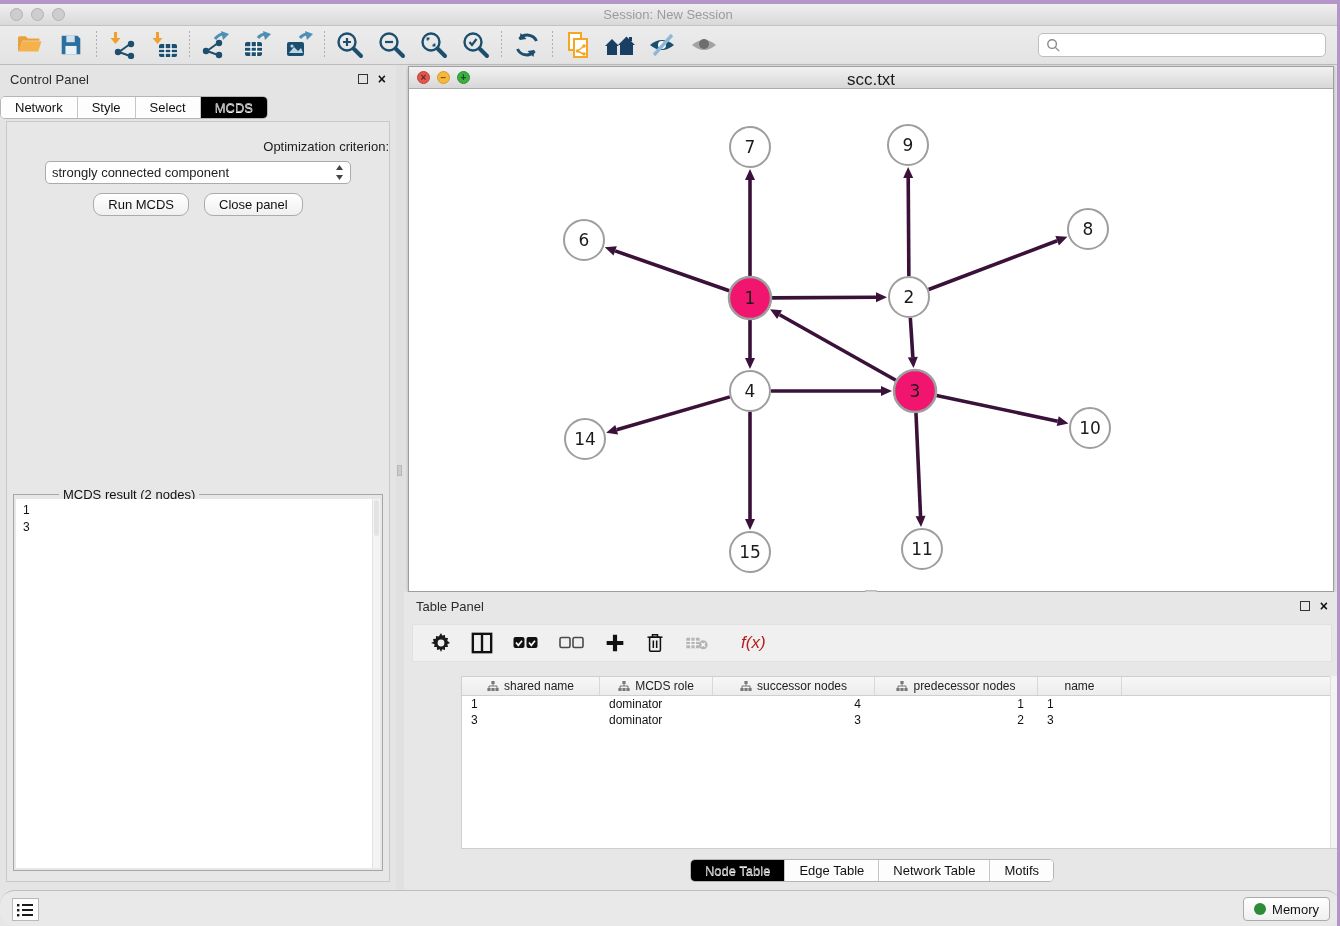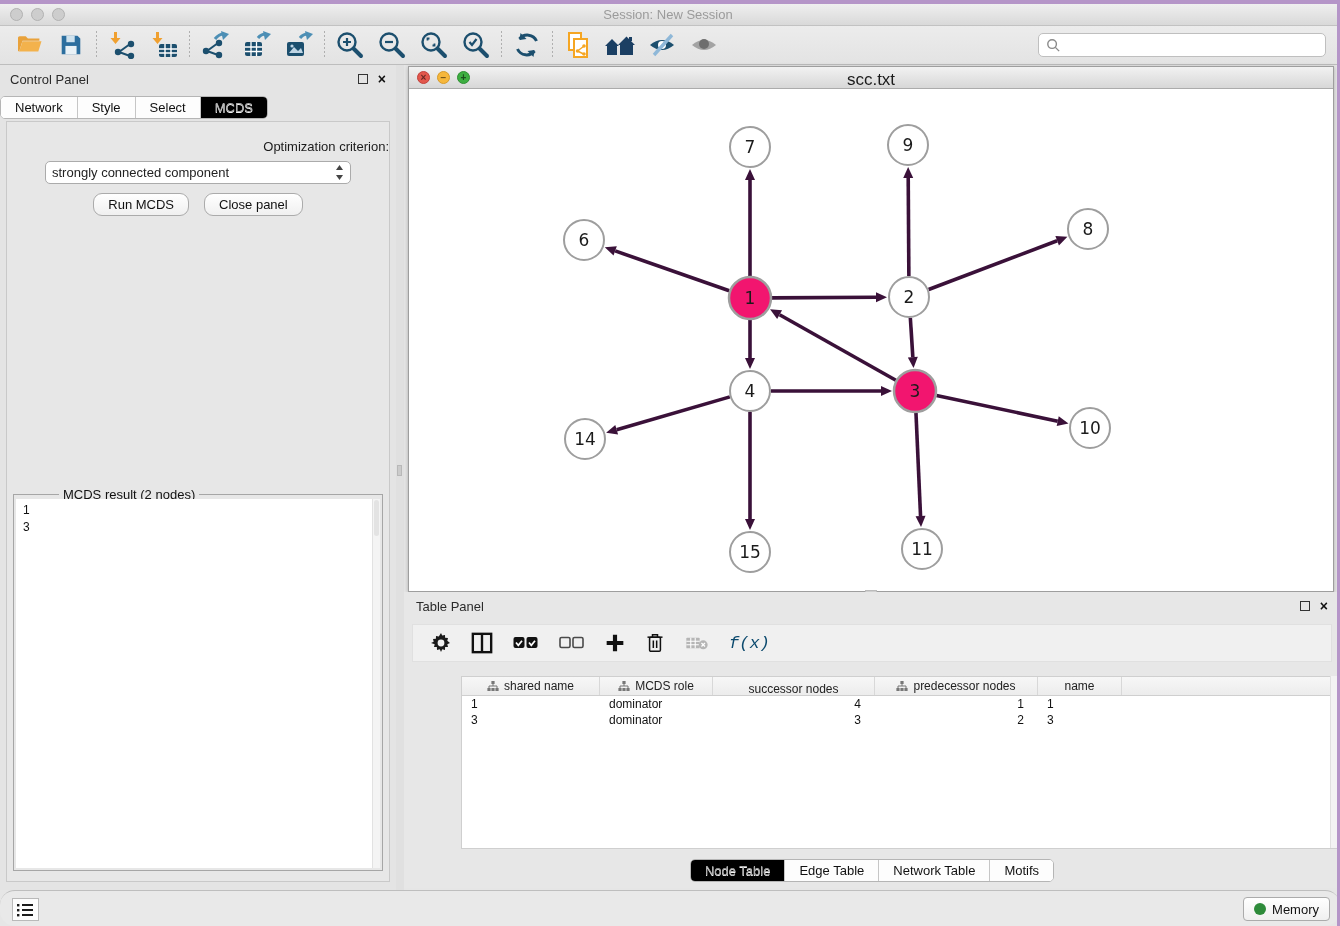--- a/index.html
+++ b/index.html
@@ -78,21 +78,21 @@
   .net-canvas { position:absolute; left:0; top:22px; width:924px; height:502px; background:#fff; }
   .net-resize { position:absolute; left:456px; bottom:-4px; width:12px; height:5px; background:#CFCFCF; border:1px solid #BBB; }
 
   
   .table-panel { position:absolute; left:404px; top:592px; width:936px; height:296px; background:#E7E7E7; }
   .tp-header { position:absolute; left:0; top:0; width:100%; height:28px; display:flex; align-items:center;
     padding:0 12px; font-size:13px; color:#2B2B2B; }
   .tp-toolbar { position:absolute; left:8px; right:8px; top:32px; height:38px; background:#F0F0F0;
     border:1px solid #E0E0E0; display:flex; align-items:center; gap:20px; padding-left:18px; }
   .tp-toolbar .ticon { display:flex; align-items:center; justify-content:center; }
-  .fx { font-family:Liberation Mono, monospace; font-style:italic; font-size:17px; color:#0c4a6e; }
+  .fx { font-family:Liberation Sans, sans-serif; font-style:italic; font-size:17px; color:#b91c1c;margin-left:12px; }
   .ttable { position:absolute; left:9px; top:84px; width:918px; height:173px; background:#fff;
     border:1px solid #CFCFCF;margin-left:48px; }
   .thead { display:flex; height:19px; background:linear-gradient(#F7F7F7,#ECECEC); border-bottom:1px solid #CFCFCF; }
   .th { display:flex; align-items:center; justify-content:center; gap:5px; font-size:12px; color:#222;
     border-right:1px solid #D8D8D8; height:100%; }
   .trow { display:flex; height:16px; font-size:12px; color:#111; }
   .td { overflow:hidden; white-space:nowrap; }
   .table-vscroll { position:absolute; right:1px; top:84px; width:9px; height:172px; background:#F3F3F3; border-left:1px solid #E0E0E0; }
   .tp-tabs { position:absolute; left:0; bottom:6px; width:100%; display:flex; justify-content:center; }
 
@@ -455,21 +455,21 @@
         <div class="th" style="width: 113px;">
           <svg width="12" height="12" viewBox="0 0 12 12">
             <path d="M6 4v2M2 8V6h8v2" stroke="#777" fill="none"></path>
             <rect x="4.4" y="1" width="3.2" height="3" fill="#777"></rect>
             <rect x="0.4" y="8" width="3.2" height="3" fill="#777"></rect>
             <rect x="4.4" y="8" width="3.2" height="3" fill="#777"></rect>
             <rect x="8.4" y="8" width="3.2" height="3" fill="#777"></rect>
           </svg>
           <span>MCDS role</span>
         </div>
-        <div class="th" style="width: 162px; flex-direction: column;">
+        <div class="th" style="width: 162px;">
           <svg width="12" height="12" viewBox="0 0 12 12">
             <path d="M6 4v2M2 8V6h8v2" stroke="#777" fill="none"></path>
             <rect x="4.4" y="1" width="3.2" height="3" fill="#777"></rect>
             <rect x="0.4" y="8" width="3.2" height="3" fill="#777"></rect>
             <rect x="4.4" y="8" width="3.2" height="3" fill="#777"></rect>
             <rect x="8.4" y="8" width="3.2" height="3" fill="#777"></rect>
           </svg>
           <span>successor nodes</span>
         </div>
         <div class="th" style="width: 163px;">

